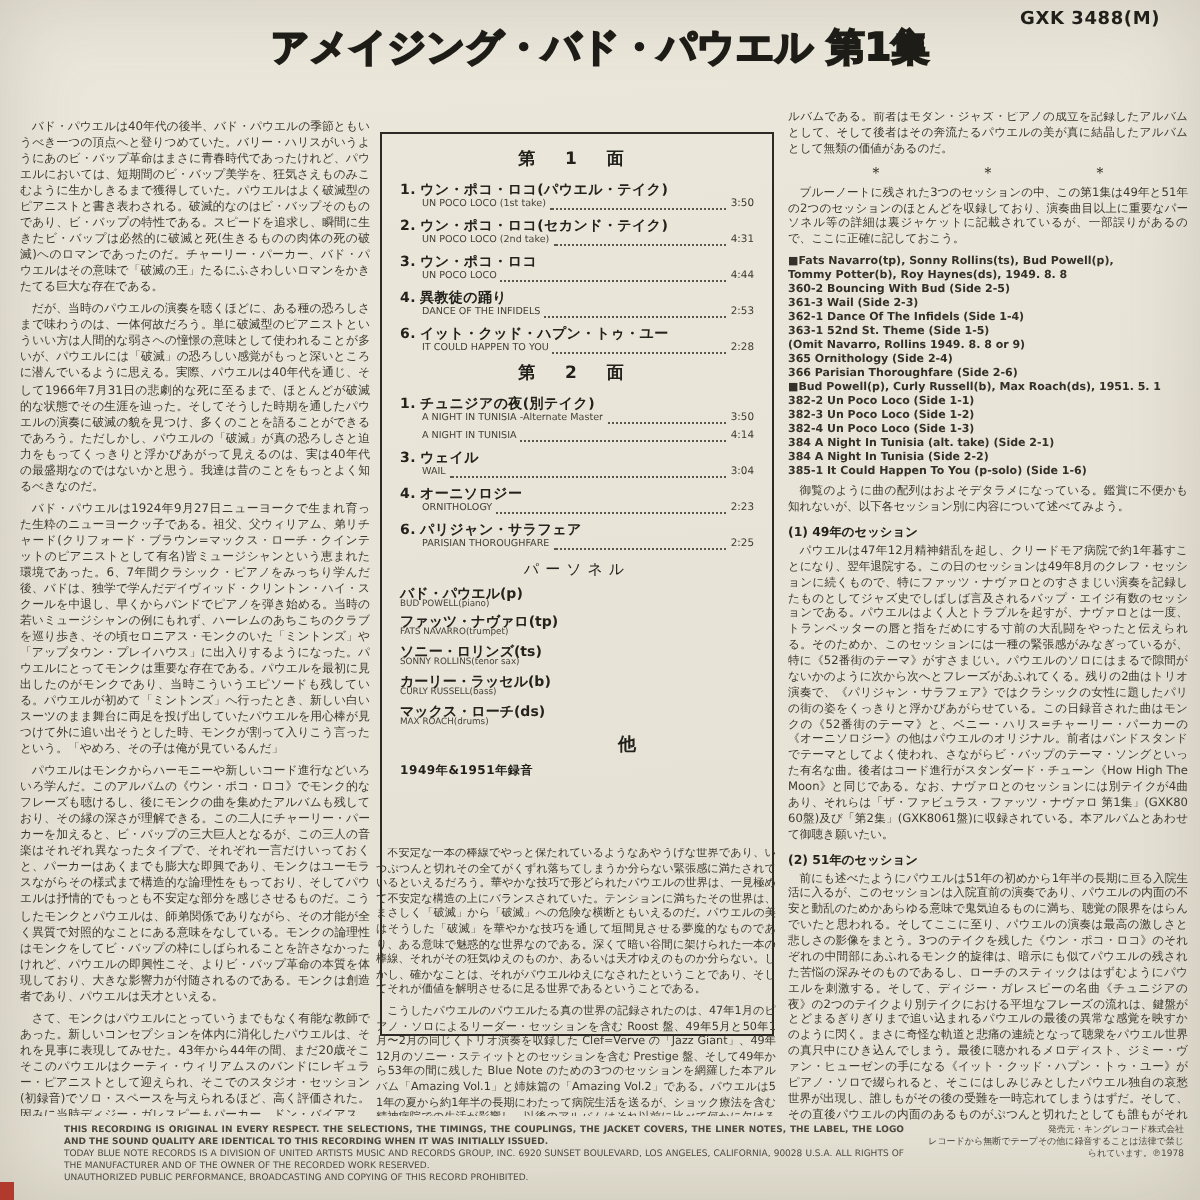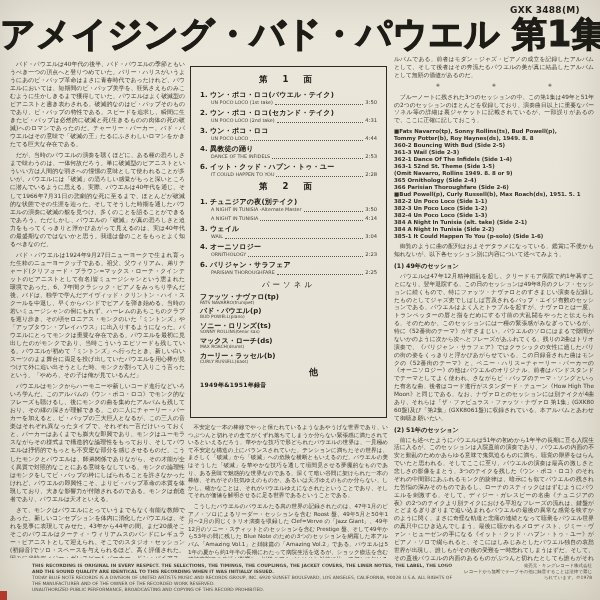--- a/index.html
+++ b/index.html
@@ -5,31 +5,31 @@
   html,body{margin:0;padding:0;background:#b9b4a8;}
   .sleeve{
     position:relative;width:600px;height:600px;margin:0 auto;
     background:linear-gradient(175deg,#ebe7db 0%,#e7e3d6 55%,#e4e0d2 100%);
     font-family:"DejaVu Sans",sans-serif;color:#36332c;overflow:hidden;
     box-shadow:inset 0 0 40px rgba(110,100,80,.22);
   }
   .catalog{position:absolute;top:5px;right:20px;font-size:9px;font-weight:bold;color:#211f1a;letter-spacing:.3px;}
   .title{
     position:absolute;top:11px;left:0;width:100%;text-align:center;
-    font-size:35px;font-weight:900;color:#1d1c17;letter-spacing:0;
+    font-size:19px;font-weight:900;color:#1d1c17;letter-spacing:0;
     -webkit-text-stroke:1px #1d1c17;white-space:nowrap;
   }
   .col{position:absolute;overflow:hidden;text-align:justify;}
   .col p{margin:0 0 3px 0;text-indent:1em;word-break:break-all;line-height:1.36;}
   .col-left{left:10px;top:60px;width:175px;height:498px;font-size:5.9px;color:#3c3930;}
   .col-mid-bottom{left:188px;top:424px;width:200px;height:134px;font-size:5.6px;color:#3c3930;}
   .col-right{left:394px;top:56px;width:200px;height:506px;font-size:5.8px;color:#3c3930;}
 
   .track-box{
-    position:absolute;left:190px;top:66px;width:197px;height:352px;
+    position:absolute;left:190px;top:66px;width:197px;height:452px;
     border:1.6px solid #2b2a24;box-sizing:border-box;padding:5px 9px 3px 9px;
   }
   .side-header{text-align:center;font-weight:bold;font-size:8.5px;letter-spacing:6px;color:#22211c;margin:2px 0 5px 0;}
   .track{margin-bottom:3.5px;}
   .t-jp{font-size:7px;font-weight:bold;color:#23221c;line-height:8.5px;letter-spacing:.2px;}
   .t-no{display:inline-block;width:10px;}
   .t-en-row{display:flex;align-items:flex-end;padding-left:11px;margin-top:.5px;}
   .t-en{font-size:4.8px;color:#45423a;white-space:nowrap;line-height:5.5px;}
   .t-leader{flex:1;border-bottom:1px dotted #5b574d;margin:0 2px 1px 2px;min-width:6px;}
   .t-time{font-size:5.2px;color:#3c3930;line-height:5.5px;}
@@ -166,42 +166,42 @@
     <div class="t-en-row">
       <span class="t-en">PARISIAN THOROUGHFARE</span>
       <span class="t-leader"></span>
       <span class="t-time">2:25</span>
     </div>
   </div>
 </div>
     <div class="pers-header">パーソネル</div>
     <div>
   <div class="pers">
+    <div class="p-jp">バド・パウエル(p)</div>
+    <div class="p-en">BUD POWELL(piano)</div>
+  </div>
+
+  <div class="pers">
     <div class="p-jp">ファッツ・ナヴァロ(tp)</div>
     <div class="p-en">FATS NAVARRO(trumpet)</div>
   </div>
 
   <div class="pers">
-    <div class="p-jp">バド・パウエル(p)</div>
-    <div class="p-en">BUD POWELL(piano)</div>
-  </div>
-
-  <div class="pers">
     <div class="p-jp">ソニー・ロリンズ(ts)</div>
     <div class="p-en">SONNY ROLLINS(tenor sax)</div>
   </div>
 
   <div class="pers">
+    <div class="p-jp">カーリー・ラッセル(b)</div>
+    <div class="p-en">CURLY RUSSELL(bass)</div>
+  </div>
+
+  <div class="pers">
     <div class="p-jp">マックス・ローチ(ds)</div>
     <div class="p-en">MAX ROACH(drums)</div>
-  </div>
-
-  <div class="pers">
-    <div class="p-jp">カーリー・ラッセル(b)</div>
-    <div class="p-en">CURLY RUSSELL(bass)</div>
   </div>
 </div>
     <div class="pers-others">他</div>
     <div class="rec-note">1949年&amp;1951年録音</div>
   </div>
 
   <div class="col col-mid-bottom">
   <p>不安定な一本の棒線でやっと保たれているようなあやうげな世界であり、いつぷつんと切れその全てがくずれ落ちてしまうか分らない緊張感に満たされているといえるだろう。華やかな技巧で形どられたパウエルの世界は、一見極めて不安定な構造の上にバランスされていた。テンションに満ちたその世界は、まさしく「破滅」から「破滅」への危険な横断ともいえるのだ。パウエルの美はそうした「破滅」を華やかな技巧を通して垣間見させる夢魔的なものであり、ある意味で魅惑的な世界なのである。深くて暗い谷間に架けられた一本の棒線、それがその狂気ゆえのものか、あるいは天才ゆえのものか分らない。しかし、確かなことは、それがパウエルゆえになされたということであり、そしてそれが価値を解明させるに足る世界であるということである。</p>
 
   <p>こうしたパウエルのパウエルたる真の世界の記録されたのは、47年1月のピアノ・ソロによるリーダー・セッションを含む Roost 盤、49年5月と50年1月〜2月の同じくトリオ演奏を収録した Clef=Verve の「Jazz Giant」、49年12月のソニー・スティットとのセッションを含む Prestige 盤、そして49年から53年の間に残した Blue Note のための3つのセッションを網羅した本アルバム「Amazing Vol.1」と姉妹篇の「Amazing Vol.2」である。パウエルは51年の夏から約1年半の長期にわたって病院生活を送るが、ショック療法を含む精神病院での生活が影響し、以後のアルバムはそれ以前に比べて何かに欠けるようだ。</p>

